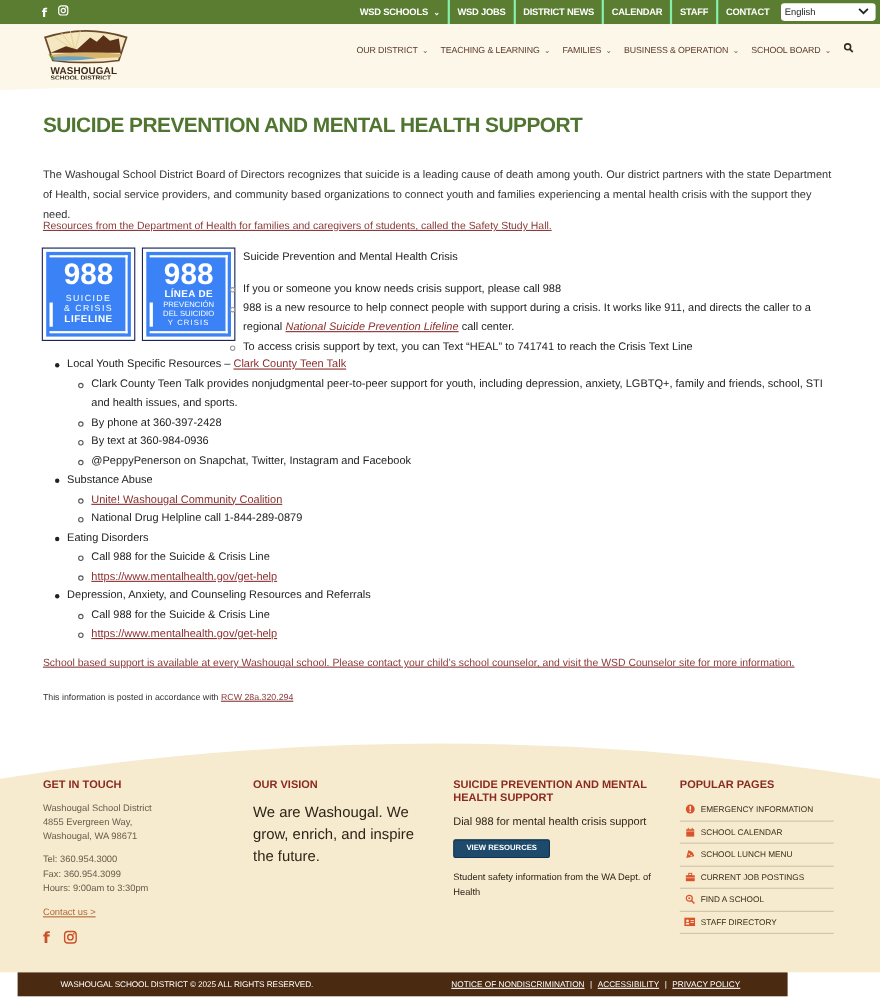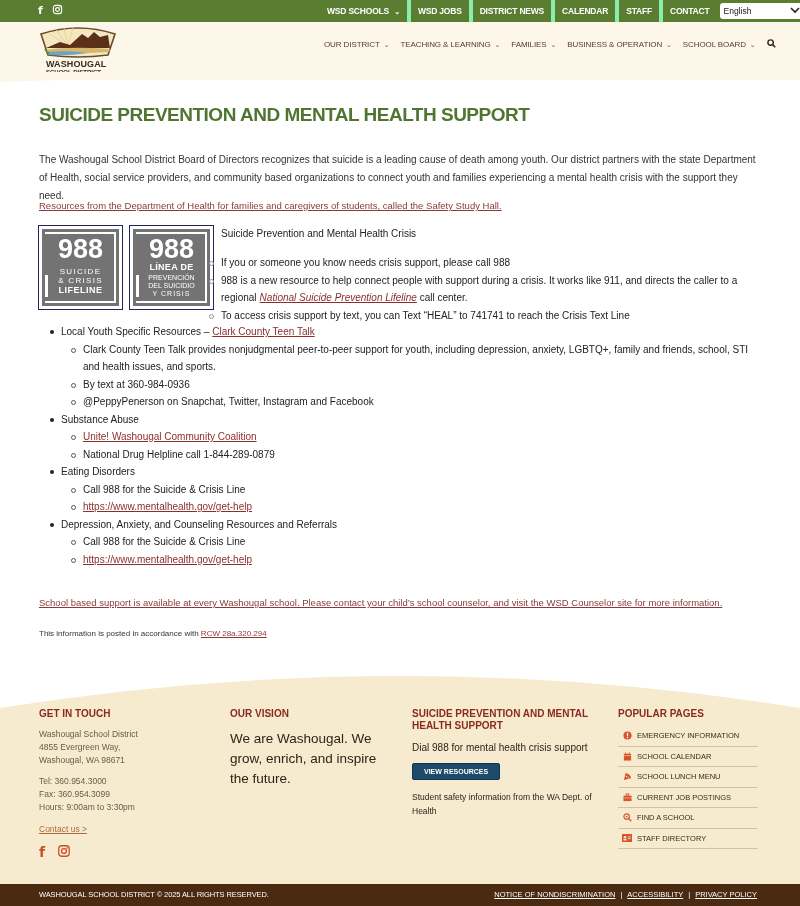--- a/index.html
+++ b/index.html
@@ -5,39 +5,39 @@
   * { box-sizing: border-box; margin: 0; padding: 0; }
   html, body { width: 800px; height: 906px; overflow: hidden; background: #fff; }
   body { font-family: "Liberation Sans", sans-serif; color: #222; position: relative; }
   a { color: #8b2e2e; text-decoration: underline; }
 
   
   .topbar { position: absolute; left: 0; top: 0; width: 800px; height: 22px; background: #5a7d32; }
   .topbar .social { position: absolute; left: 38px; top: 4px; display: flex; gap: 9px; align-items: center; }
   .topbar .social span { color: #fff; font-size: 11px; line-height: 14px; }
   .topnav { position: absolute; left: 320px; top: 0; height: 22px; display: flex; align-items: center; }
-  .topnav .item { color: #fff; font-size: 8.5px; font-weight: bold; padding: 0 7px; height: 22px; line-height: 22px; border-left: 4px solid #86efac; letter-spacing: -0.2px; white-space: nowrap; }
+  .topnav .item { color: #fff; font-size: 8.5px; font-weight: bold; padding: 0 7px; height: 22px; line-height: 22px; border-left: 2px solid #86efac; letter-spacing: -0.2px; white-space: nowrap; }
   .topnav .item:first-child { border-left: none; }
   .lang { margin-left: 4px; width: 86px; height: 16px; background: #fff; border-radius: 3px; position: relative; font-size: 8.5px; color: #222; line-height: 16px; padding-left: 3px; }
   .lang .chev { position: absolute; right: 6px; top: 0; font-size: 9px; }
 
   
   .header { position: absolute; left: 0; top: 22px; width: 800px; height: 58px; background: #fdf7ea; }
   .header-curve { position: absolute; left: 0; top: 72px; width: 800px; height: 16px; }
   .logo { position: absolute; left: 38px; top: 4px; width: 80px; height: 50px; }
   .logo .wordmark1 { position: absolute; left: 8px; top: 33px; font-size: 9px; font-weight: bold; color: #3b2a1a; letter-spacing: 0.1px; }
   .logo .wordmark2 { position: absolute; left: 8px; top: 43px; font-size: 6px; font-weight: bold; color: #3b2a1a; }
   .mainnav { position: absolute; left: 324px; top: 17px; display: flex; align-items: center; gap: 0; }
   .mainnav .item { font-size: 8px; color: #5a3a2a; margin-right: 11px; white-space: nowrap; letter-spacing: -0.1px; }
   .mainnav .item .chev { font-size: 7px; margin-left: 4px; color: #7a5a4a; }
   .mainnav .search { font-size: 10px; color: #3b2a1a; font-weight: bold; }
   h1.title { position: absolute; left: 39px; top: 104px; font-size: 19px; color: #507530; font-weight: bold; letter-spacing: -0.5px; white-space: nowrap; }
   .intro { position: absolute; left: 39px; top: 151px; width: 722px; font-size: 10px; line-height: 18px; color: #333; }
   .res-link { position: absolute; left: 39px; top: 200px; font-size: 9.5px; color: #8b3a3a; }
-  .badge { position: absolute; top: 226px; width: 83px; height: 83px; background: #737373; border: 3px solid #fff; outline: 1px solid #1c2657; }
+  .badge { position: absolute; top: 226px; width: 83px; height: 83px; background: #3b82f6; border: 3px solid #fff; outline: 1px solid #1c2657; }
   .badge .inner { position: absolute; left: 3px; top: 3px; right: 3px; bottom: 3px; border: 2px solid #fff; border-left: none; }
   .badge .num { position: absolute; left: 0; right: 0; top: 7px; text-align: center; color: #fff; font-weight: bold; font-size: 27px; line-height: 27px; }
   .badge .txt { position: absolute; left: 0; right: 0; text-align: center; color: #fff; font-size: 8px; line-height: 9px; letter-spacing: 1.3px; }
   .badge .tick { position: absolute; left: 3px; top: 46px; width: 3px; height: 22px; background: #fff; }
   .crisis-title { position: absolute; left: 221px; top: 228px; font-size: 10px; color: #222; }
   .crisis-list { position: absolute; left: 221px; top: 254px; width: 540px; font-size: 10px; line-height: 17.5px; color: #222; list-style: none; }
   .crisis-list li { position: relative; }
   .crisis-list li::before { content: ""; position: absolute; left: -12px; top: 7px; width: 3px; height: 3px; border: 1px solid #999; border-radius: 50%; }
   .main-list { position: absolute; left: 61px; top: 323px; width: 700px; font-size: 10px; line-height: 17.5px; color: #222; list-style: none; }
   .main-list > li { position: relative; }
@@ -58,21 +58,21 @@
   .contact-link { font-size: 8.5px; color: #b06a3a; margin-top: 10px; display: inline-block; }
   .fsocial { display: flex; gap: 12px; margin-top: 8px; color: #c8502a; font-size: 14px; }
   .vision { font-size: 13.5px; color: #2d2418; line-height: 20px; margin-top: 9px; width: 150px; }
   .sp-text { font-size: 10px; color: #2d2418; margin-top: 10px; }
   .view-btn { display: inline-block; margin-top: 10px; background: #1e4a6b; color: #fff; font-size: 7px; font-weight: bold; padding: 4px 11px; border-radius: 2px; border: 1px solid #0f3350; }
   .sp-text2 { font-size: 8.5px; color: #2d2418; line-height: 14px; margin-top: 10px; width: 180px; }
   .pop-list { list-style: none; margin-top: 6px; width: 140px; }
   .pop-list li { height: 20.5px; border-bottom: 1px solid #cfc3a8; display: flex; align-items: center; font-size: 7.5px; color: #3b2a1a; }
   .pop-list li .ic { width: 10px; height: 10px; margin: 0 5px 0 4px; display: inline-flex; align-items: center; justify-content: center; color: #d9532b; font-size: 9px; }
 
-  .bottom { position: absolute; left: 0; top: 884px; width: 800px; height: 22px; background: #4a2a10; padding-left: 32px; }
+  .bottom { position: absolute; left: 16px; top: 884px; width: 700px; height: 22px; background: #4a2a10; padding-left: 32px; }
   .bottom .copy { position: absolute; left: 39px; top: 6px; color: #fff; font-size: 7.5px; letter-spacing: -0.1px; }
   .bottom .links { position: absolute; right: 43px; top: 6px; color: #fff; font-size: 7.5px; display: flex; gap: 5px; }
   .bottom .links a { color: #fff; }
 </style>
 </head>
 <body>
 
 <div class="topbar">
   <div class="social">
     <span style="font-weight:bold;font-family:'DejaVu Sans',sans-serif;">f</span>
@@ -165,20 +165,21 @@
   <li>If you or someone you know needs crisis support, please call 988</li>
   <li><span>988 is a new resource to help connect people with support during a crisis.  It works like 911, and directs the caller to a regional</span><a style="margin-left:3px;font-style:italic;">National Suicide Prevention Lifeline</a><span> call center.</span></li>
   <li>To access crisis support by text, you can Text “HEAL” to 741741 to reach the Crisis Text Line</li>
 </ul>
 
 <ul class="main-list">
   <li>
     <span>Local Youth Specific Resources – </span><a>Clark County Teen Talk</a>
     <ul>
       <li>Clark County Teen Talk provides nonjudgmental peer-to-peer support for youth, including depression, anxiety, LGBTQ+, family and friends, school, STI and health issues, and sports.</li>
+      <li>By phone at 360-397-2428</li>
       <li>By text at 360-984-0936</li>
       <li>@PeppyPenerson on Snapchat, Twitter, Instagram and Facebook</li>
     </ul>
   </li>
   <li>
     <span>Substance Abuse</span>
     <ul>
       <li><a>Unite! Washougal Community Coalition</a></li>
       <li>National Drug Helpline call 1-844-289-0879</li>
     </ul>

